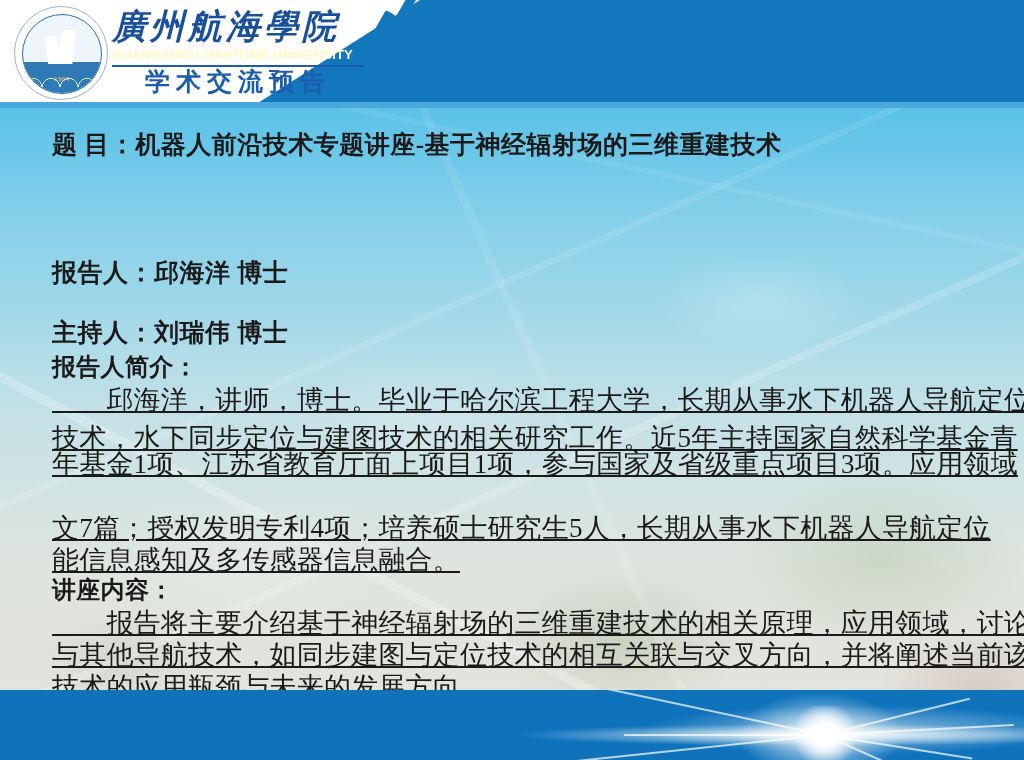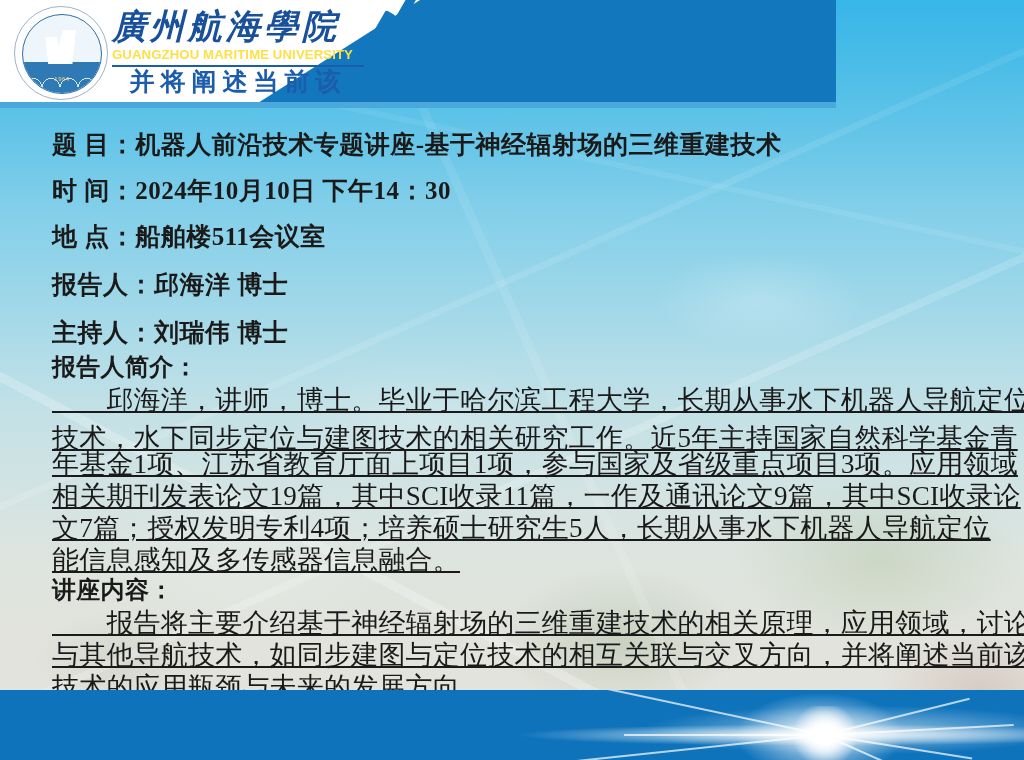--- a/index.html
+++ b/index.html
@@ -37,21 +37,21 @@
       linear-gradient(66deg,transparent 0 52%,rgba(255,255,255,.16) 52% 52.7%,transparent 52.7% 100%),
       linear-gradient(12deg,transparent 0 74%,rgba(255,255,255,.14) 74% 74.6%,transparent 74.6% 100%);
     opacity:.85;
   }
   .bg-wash{
     position:absolute;left:0;top:0;width:1024px;height:760px;
     background:linear-gradient(180deg,rgba(58,184,232,.55) 0%,rgba(120,205,235,.34) 26%,rgba(200,225,230,.12) 55%,rgba(255,255,255,.05) 100%);
   }
 
   
-  .header{position:absolute;left:0;top:0;width:836px;height:108px;background:#1277bc;overflow:hidden;}
+  .header{position:absolute;left:0;top:0;width:1024px;height:108px;background:#1277bc;overflow:hidden;}
   .header-white{
     position:absolute;left:0;top:0;width:420px;height:108px;background:#ffffff;
     clip-path:polygon(0 0, 420px 0, 250px 108px, 0 108px);
   }
   .stripe{
     position:absolute;width:11px;height:132px;background:#1277bc;border-radius:2px;
     transform-origin:top left;
   }
   .stripe.s1{left:386px;top:10px;transform:rotate(30deg);}
   .stripe.s2{left:409px;top:-6px;transform:rotate(30deg);height:150px;width:9px;}
@@ -73,21 +73,21 @@
         transform:skewX(-6deg);}
   .sail-b{position:absolute;left:24px;top:22px;width:0;height:0;
         border-left:11px solid #ffffff;border-right:3px solid transparent;border-bottom:27px solid #ffffff;
         transform:skewX(6deg);}
   .seal-year{position:absolute;left:0;bottom:11px;width:78px;text-align:center;
         font-size:6px;color:#ffd98a;letter-spacing:.5px;font-family:"Liberation Sans",sans-serif;}
 
   .brand{position:absolute;left:112px;top:8px;width:260px;}
   .brand-cn{font-family:"Liberation Serif",serif;font-size:34px;font-weight:bold;color:#18509b;
         letter-spacing:4px;line-height:38px;font-style:italic;white-space:nowrap;}
-  .brand-en{font-family:"Liberation Sans",sans-serif;font-size:13.2px;font-weight:bold;color:#fde047;
+  .brand-en{font-family:"Liberation Sans",sans-serif;font-size:13.2px;font-weight:bold;color:#fef9c3;
         letter-spacing:.1px;line-height:16px;white-space:nowrap;margin-top:1px;}
   .brand-rule{width:252px;height:2px;background:#1b5cab;margin-top:2px;}
   .brand-sub{font-family:"Liberation Serif",serif;font-size:25px;font-weight:bold;color:#1b5cab;
         letter-spacing:6px;line-height:30px;text-align:center;width:252px;white-space:nowrap;}
 
   
   .content{position:absolute;left:0;top:108px;width:1024px;height:582px;}
   .line{
     position:absolute;color:#1a1a1a;white-space:nowrap;
     font-family:"Liberation Serif","DejaVu Serif",serif;
@@ -133,53 +133,46 @@
         <div class="sail-b"></div>
         <div class="sail-a"></div>
         <div class="seal-year">1964</div>
       </div>
     </div>
 
     <div class="brand">
       <div class="brand-cn">廣州航海學院</div>
       <div class="brand-en">GUANGZHOU MARITIME UNIVERSITY</div>
       <div class="brand-rule"></div>
-      <div class="brand-sub">并将阐述当前该</div>
+      <div class="brand-sub">学术交流预告</div>
     </div>
 
     <div class="header-underline"></div>
   </div>
 
   <div class="content">
 
     <div class="line kv" style="left:52px;top:20px;">
       <span>题  目：</span><span>机器人前沿技术专题讲座-基于神经辐射场的三维重建技术</span>
     </div>
 
-    <div class="line kv" style="left:52px;top:66px;">
-      <span>时  间：</span><span>2024年10月10日  下午14：30</span>
-    </div>
 
-    <div class="line kv" style="left:52px;top:112px;">
-      <span>地  点：</span><span>船舶楼511会议室</span>
-    </div>
 
-    <div class="line kv" style="left:52px;top:160px;">
+    <div class="line kv" style="left:52px;top:148px;">
       <span>报告人：</span><span>邱海洋  博士</span>
     </div>
 
     <div class="line kv" style="left:52px;top:208px;">
       <span>主持人：</span><span>刘瑞伟  博士</span>
     </div>
 
     <div class="line hdr" style="left:52px;top:243px;">报告人简介：</div>
     <div class="line para" style="left:52px;top:274px;">　　邱海洋，讲师，博士。毕业于哈尔滨工程大学，长期从事水下机器人导航定位</div>
     <div class="line para" style="left:52px;top:312px;">技术，水下同步定位与建图技术的相关研究工作。近5年主持国家自然科学基金青</div>
     <div class="line para" style="left:52px;top:338px;">年基金1项、江苏省教育厅面上项目1项，参与国家及省级重点项目3项。应用领域</div>
-    <div class="line para" style="left:52px;top:370px;">相关期刊发表论文19篇，其中SCI收录11篇，一作及通讯论文9篇，其中SCI收录论</div>
     <div class="line para" style="left:52px;top:402px;">文7篇；授权发明专利4项；培养硕士研究生5人，长期从事水下机器人导航定位</div>
     <div class="line para" style="left:52px;top:434px;text-align:right;">能信息感知及多传感器信息融合。</div>
 
     <div class="line hdr" style="left:52px;top:466px;">讲座内容：</div>
     <div class="line para" style="left:52px;top:497px;">　　报告将主要介绍基于神经辐射场的三维重建技术的相关原理，应用领域，讨论</div>
     <div class="line para" style="left:52px;top:561px;">技术的应用瓶颈与未来的发展方向。</div>
     <div class="line para" style="left:52px;top:529px;">与其他导航技术，如同步建图与定位技术的相互关联与交叉方向，并将阐述当前该</div>
   </div>
 
   <div class="footer">

